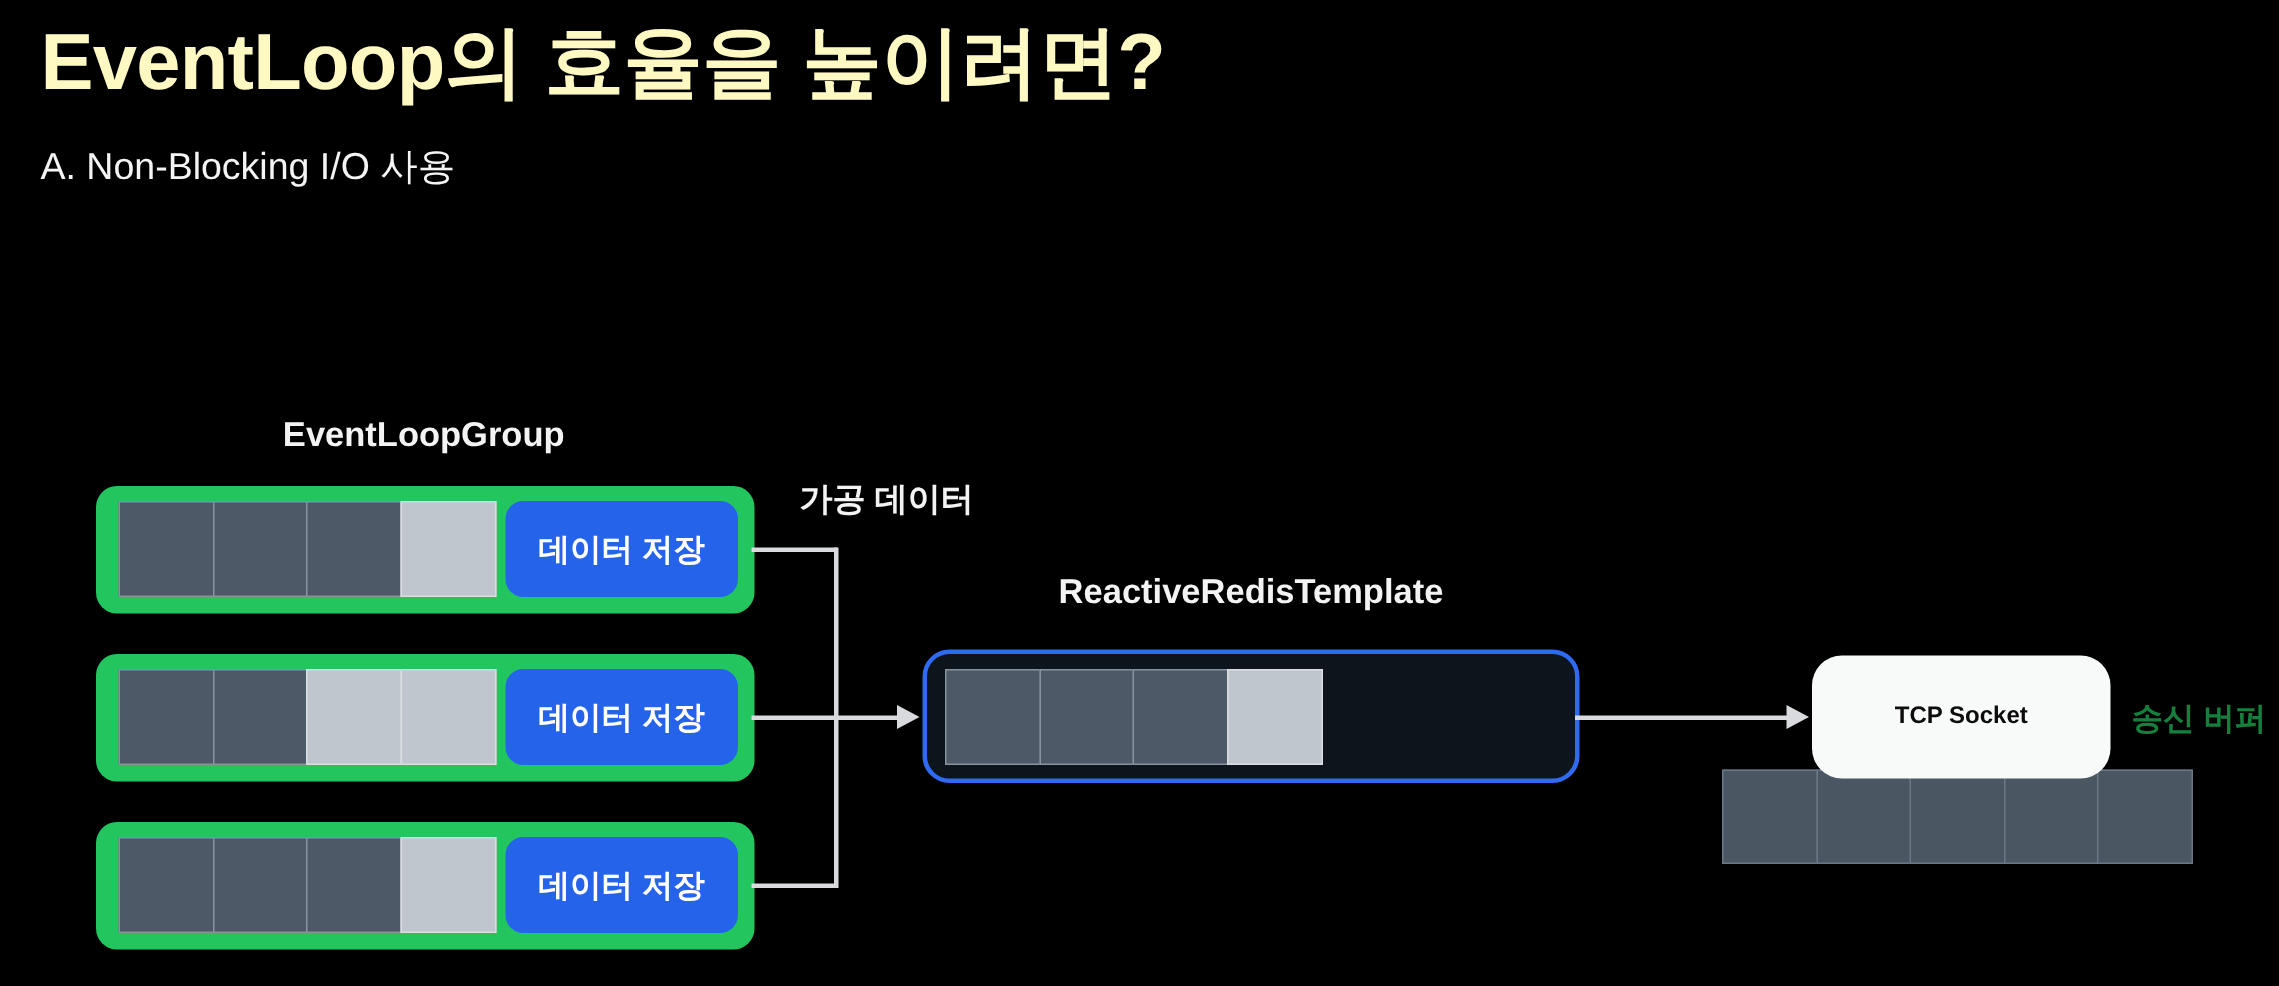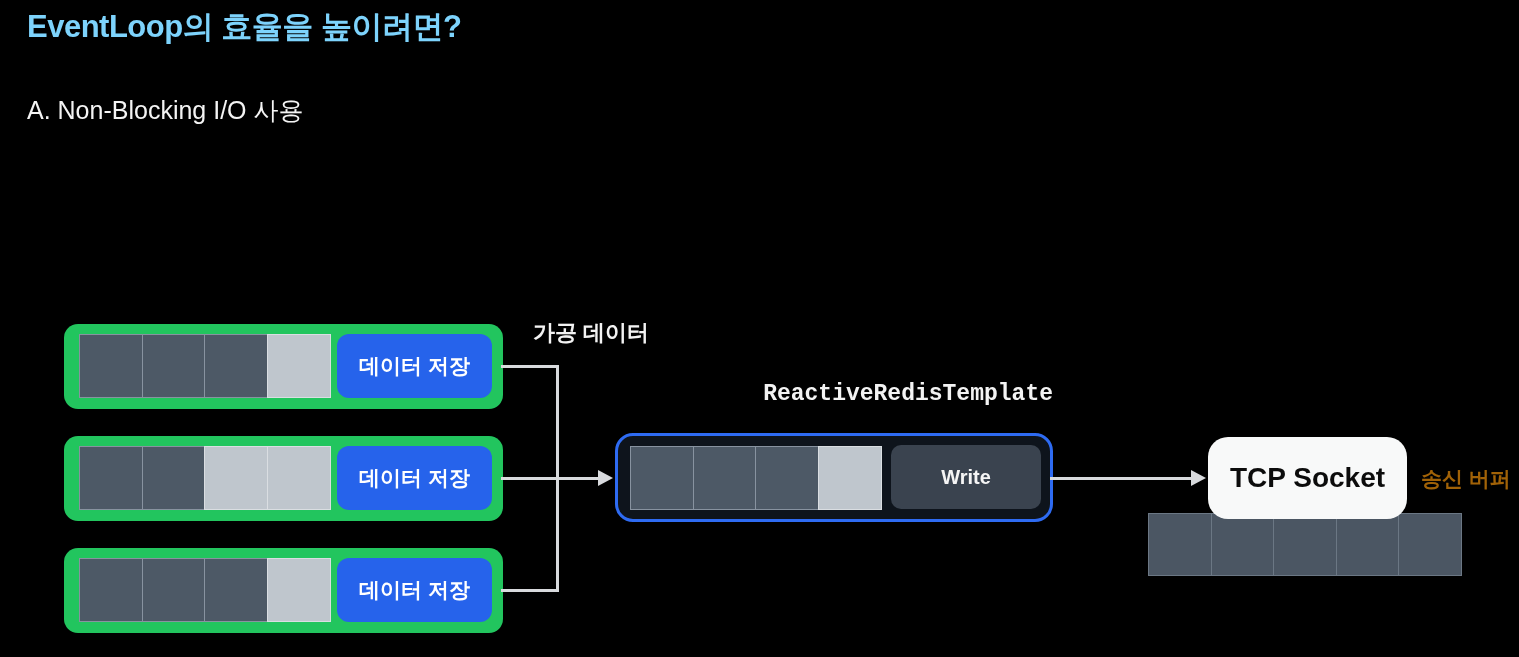--- a/index.html
+++ b/index.html
@@ -7,44 +7,44 @@
     position:relative;
     width:1519px;height:657px;
     background:#000;
     overflow:hidden;
     font-family:"Liberation Sans","DejaVu Sans",sans-serif;
     color:#fff;
   }
   
   .title{
     position:absolute;left:27px;top:6px;
-    font-size:31px;font-weight:800;letter-spacing:-0.5px;
-    color:#7dd3fc;white-space:nowrap;
+    font-size:53px;font-weight:800;letter-spacing:-0.5px;
+    color:#fef9c3;white-space:nowrap;
   }
   .subtitle{
     position:absolute;left:27px;top:94px;
     font-size:25px;font-weight:500;
     color:#f4f4f4;white-space:nowrap;
   }
   
   .elg-label{
     position:absolute;left:63px;top:276px;width:439px;
     text-align:center;font-size:23px;font-weight:700;color:#f3f3f3;
   }
   .processed-label{
     position:absolute;left:533px;top:318px;
     font-size:22px;font-weight:700;color:#f3f3f3;white-space:nowrap;
   }
   .rrt-label{
     position:absolute;left:615px;top:381px;width:438px;
-    text-align:right;font-size:23px;font-weight:700;color:#f3f3f3;font-family:Liberation Mono, monospace;
+    text-align:center;font-size:23px;font-weight:700;color:#f3f3f3;
   }
   .sendbuf-label{
     position:absolute;left:1421px;top:465px;
-    font-size:21px;font-weight:700;color:#a16207;white-space:nowrap;
+    font-size:21px;font-weight:700;color:#15803d;white-space:nowrap;
   }
   
   .elg-row{
     position:absolute;left:64px;width:439px;height:85px;
     background:#22c55e;border-radius:14px;
   }
   .row-1{top:324px}.row-2{top:436px}.row-3{top:548px}
   .cells{position:absolute;left:15px;top:10px;display:flex;}
   .cell{
     width:62px;height:62px;
@@ -70,21 +70,21 @@
     position:absolute;right:9px;top:9px;width:150px;height:64px;
     background:#3a434f;border-radius:10px;
     display:flex;align-items:center;justify-content:center;
     font-size:20px;font-weight:700;color:#f5f5f5;
   }
   
   .tcp-box{
     position:absolute;left:1208px;top:437px;width:199px;height:82px;
     background:#f8f9f9;border-radius:20px;z-index:3;
     display:flex;align-items:center;justify-content:center;
-    font-size:28px;font-weight:700;color:#0c0c0c;
+    font-size:16px;font-weight:700;color:#0c0c0c;
   }
   .sendbuf-cells{
     position:absolute;left:1148px;top:513px;display:flex;z-index:1;
   }
   .sendbuf-cells .cell{
     width:62px;height:61px;background:#4b5663;border-color:#6b7784;
   }
   
   .line{position:absolute;background:#d8dadd;z-index:2;}
   .h{height:2.5px}.v{width:2.5px}
@@ -96,20 +96,21 @@
   }
 </style>
 </head>
 <body>
 
 <div id="slide">
 
   <div class="title">EventLoop의 효율을 높이려면?</div>
   <div class="subtitle">A. Non-Blocking I/O 사용</div>
 
+  <div class="elg-label">EventLoopGroup</div>
 
   <div class="elg-row row-1">
     <div class="cells">
       <div class="cell" data-state="busy"></div>
       <div class="cell" data-state="busy"></div>
       <div class="cell" data-state="busy"></div>
       <div class="cell" data-state="free"></div>
     </div>
     <div class="row-btn">데이터 저장</div>
   </div>
@@ -144,21 +145,20 @@
 
   <div class="rrt-label">ReactiveRedisTemplate</div>
 
   <div class="rrt-box">
     <div class="cells">
       <div class="cell" data-state="busy"></div>
       <div class="cell" data-state="busy"></div>
       <div class="cell" data-state="busy"></div>
       <div class="cell" data-state="free"></div>
     </div>
-    <div class="write-btn">Write</div>
   </div>
 
   <div class="line h" style="left:1050px;top:477px;width:142px;"></div>
   <div class="arrowhead" style="left:1191px;top:470px;"></div>
 
   <div class="tcp-box">TCP Socket</div>
   <div class="sendbuf-label">송신 버퍼</div>
   <div class="sendbuf-cells">
     <div class="cell" data-state="busy"></div>
     <div class="cell" data-state="busy"></div>

